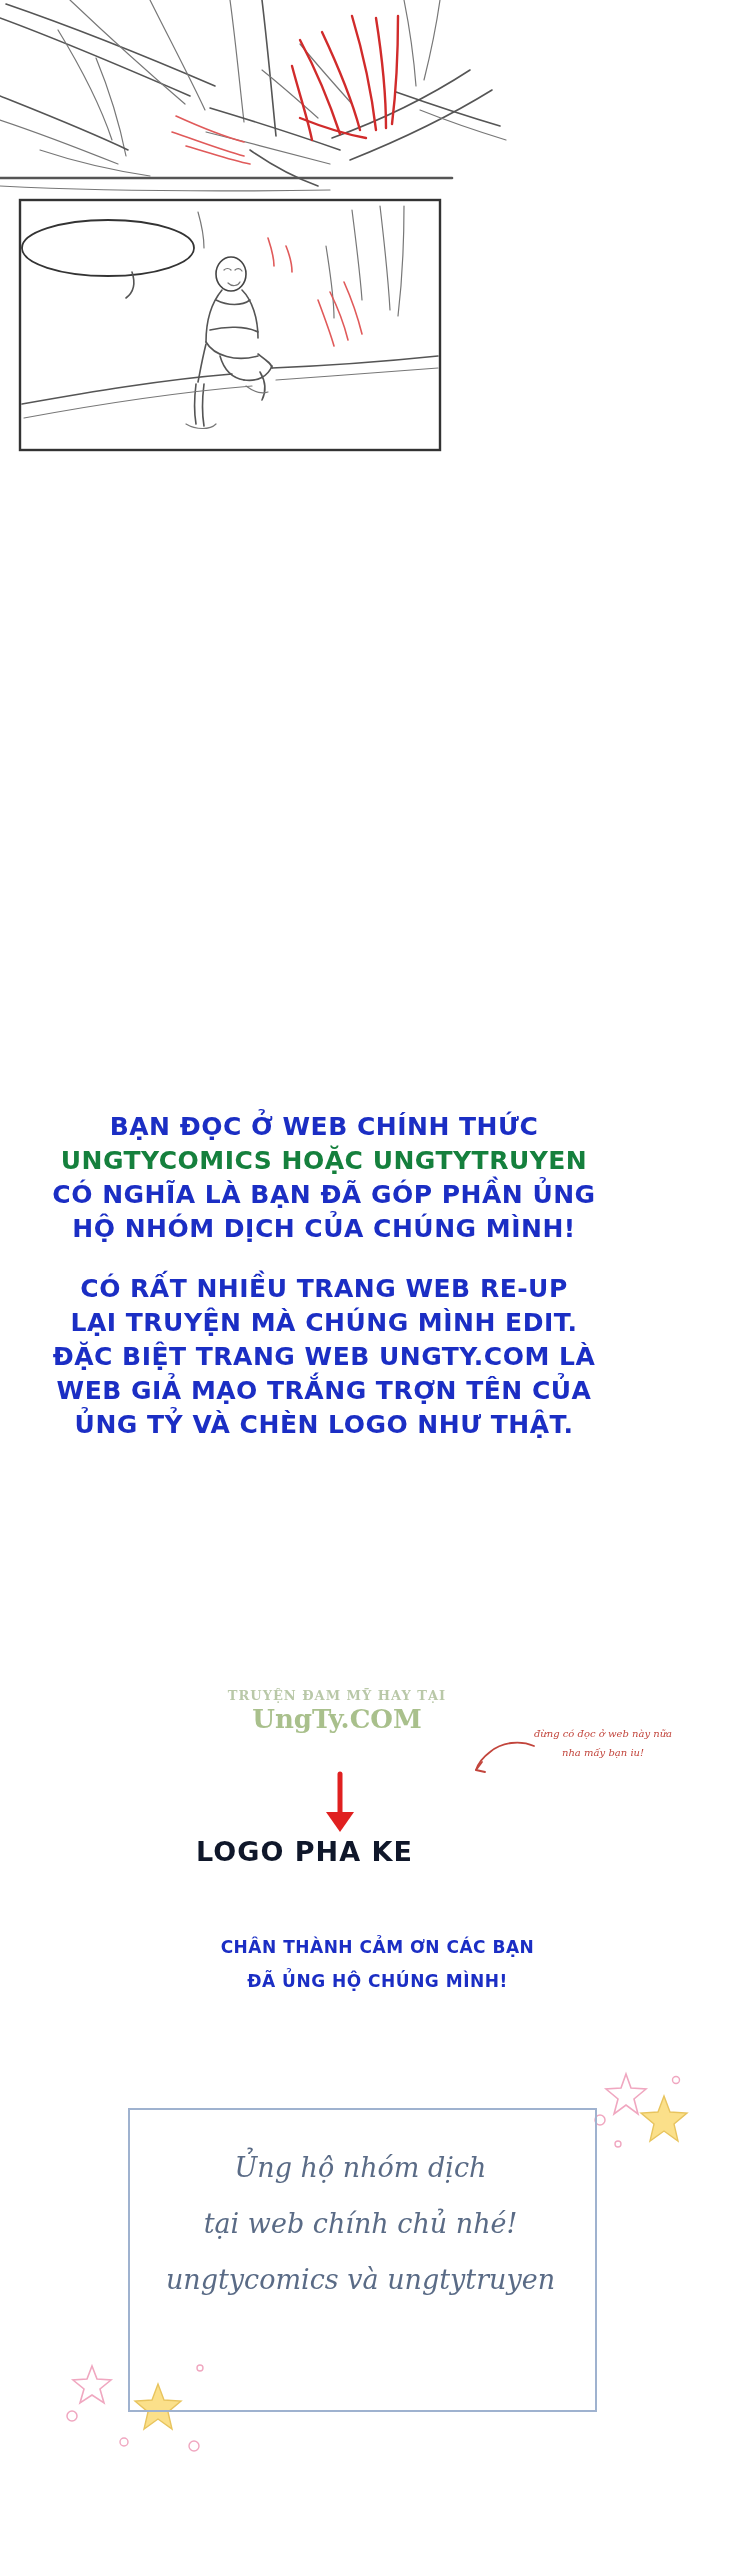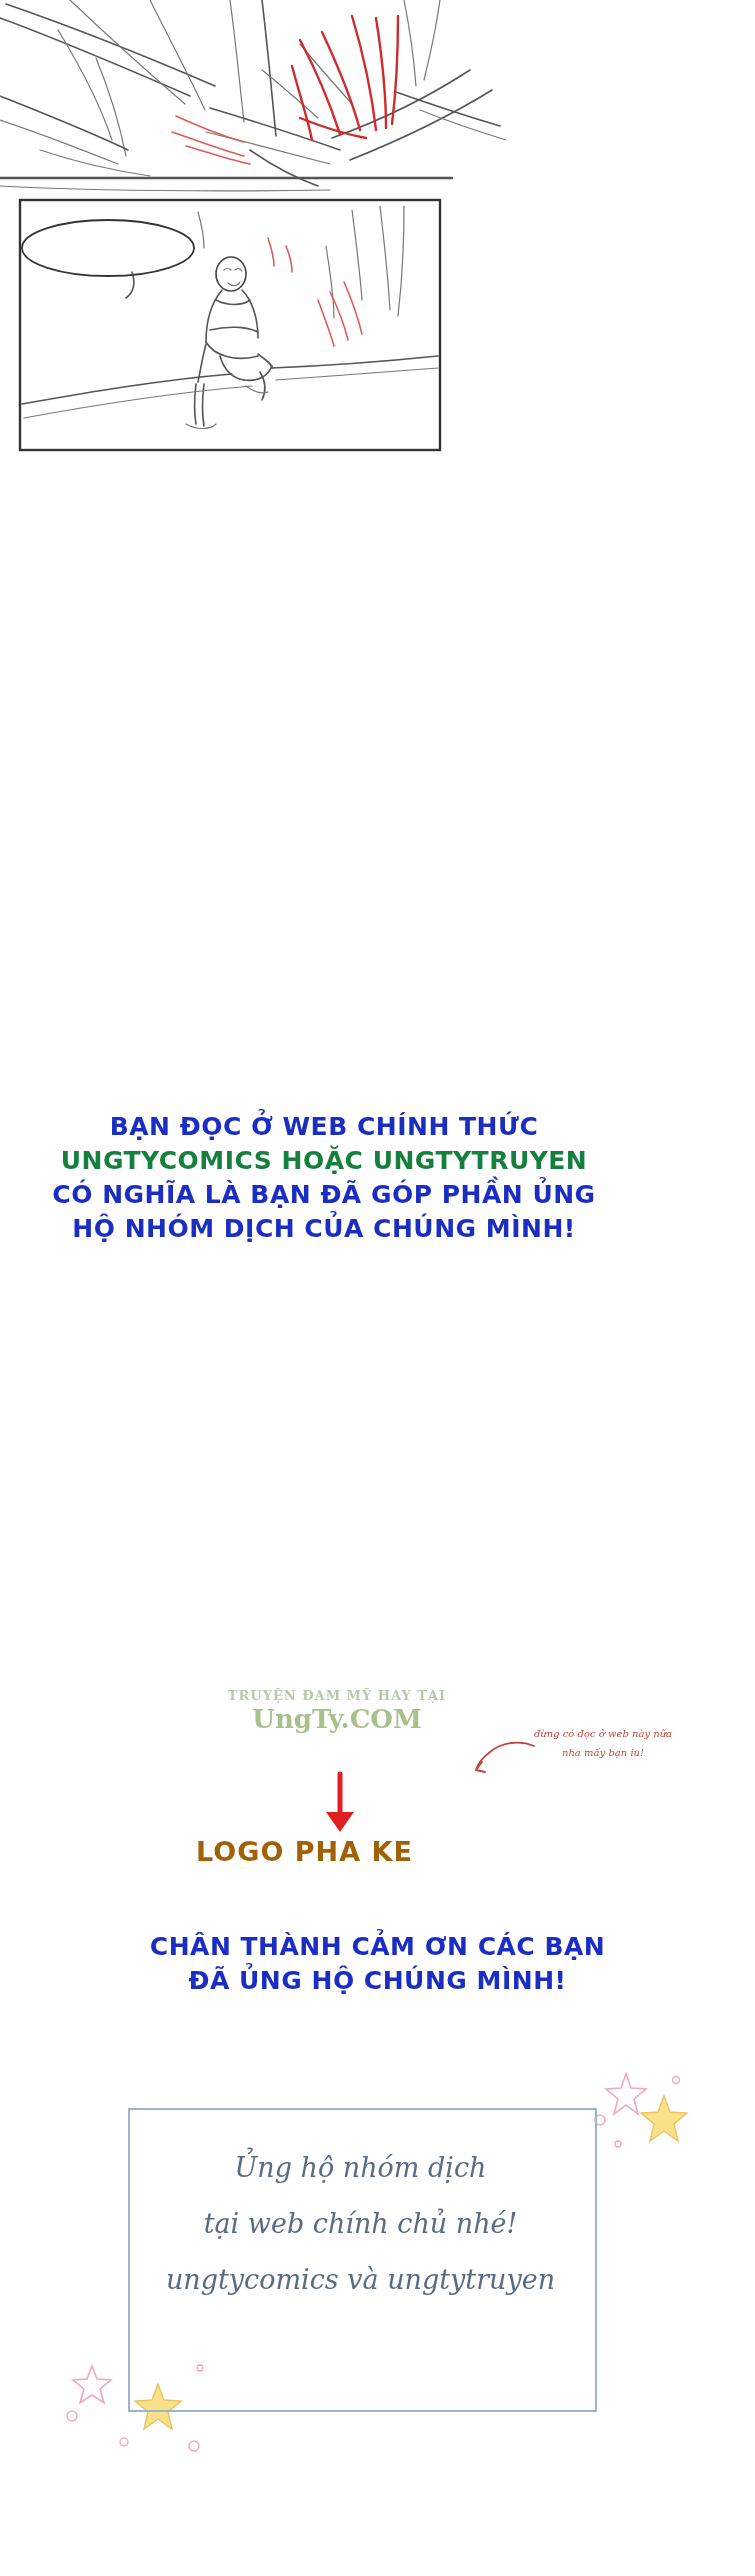--- a/index.html
+++ b/index.html
@@ -110,33 +110,33 @@
   .fake-label {
     position: absolute;
     left: 0;
     top: 148px;
     width: 609px;
     text-align: center;
     font-family: "DejaVu Sans", sans-serif;
     font-weight: 700;
     font-size: 27px;
     letter-spacing: 1px;
-    color: #a16207;
+    color: #0f172a;
   }
 
   
   .thanks {
     position: absolute;
     left: 0;
     top: 1930px;
     width: 755px;
     text-align: center;
     font-family: "DejaVu Sans", sans-serif;
     font-weight: 700;
-    font-size: 25px;
+    font-size: 17px;
     line-height: 34px;
     letter-spacing: 0.5px;
     color: #1b2ec4;
   }
 
   
   .card-area {
     position: absolute;
     left: 0;
     top: 2050px;
@@ -300,20 +300,27 @@
   <div class="notice">
 
     <div class="para">
       <div class="blue">BẠN ĐỌC Ở WEB CHÍNH THỨC</div>
       <div class="red">UNGTYCOMICS HOẶC UNGTYTRUYEN</div>
       <div class="blue">CÓ NGHĨA LÀ BẠN ĐÃ GÓP PHẦN ỦNG</div>
       <div class="blue">HỘ NHÓM DỊCH CỦA CHÚNG MÌNH!</div>
     </div>
 
 
+    <div class="para">
+      <div class="blue">CÓ RẤT NHIỀU TRANG WEB RE-UP</div>
+      <div class="blue">LẠI TRUYỆN MÀ CHÚNG MÌNH EDIT.</div>
+      <div class="blue">ĐẶC BIỆT TRANG WEB UNGTY.COM LÀ</div>
+      <div class="blue">WEB GIẢ MẠO TRẮNG TRỢN TÊN CỦA</div>
+      <div class="blue">ỦNG TỶ VÀ CHÈN LOGO NHƯ THẬT.</div>
+    </div>
   </div>
 
   <div class="fake-logo-wrap">
 
     <div class="fake-logo">
       <div class="sub">TRUYỆN ĐAM MỸ HAY TẠI</div>
       <div class="main">UngTy.COM</div>
     </div>
 
     <svg class="curly-arrow" viewBox="0 0 70 50" xmlns="http://www.w3.org/2000/svg">

